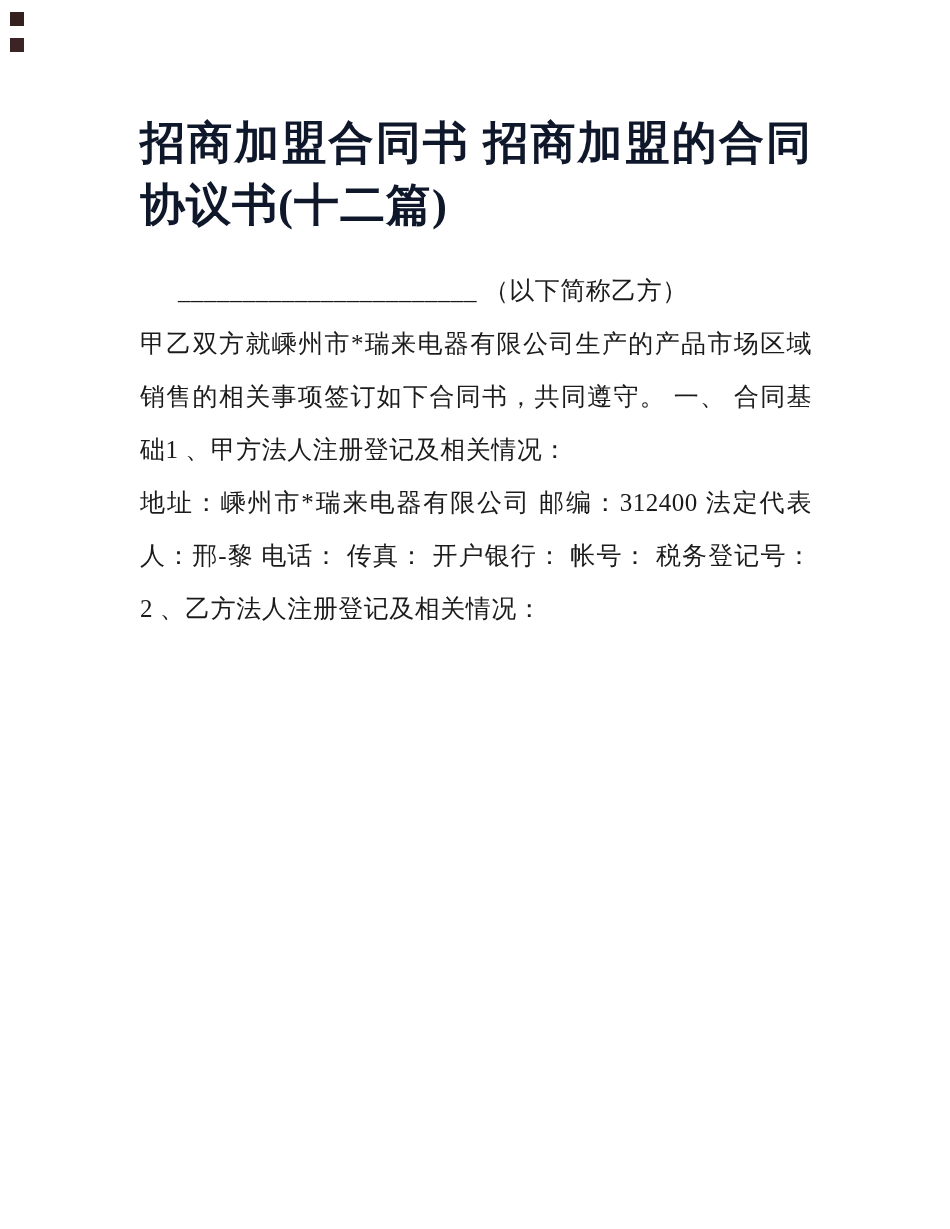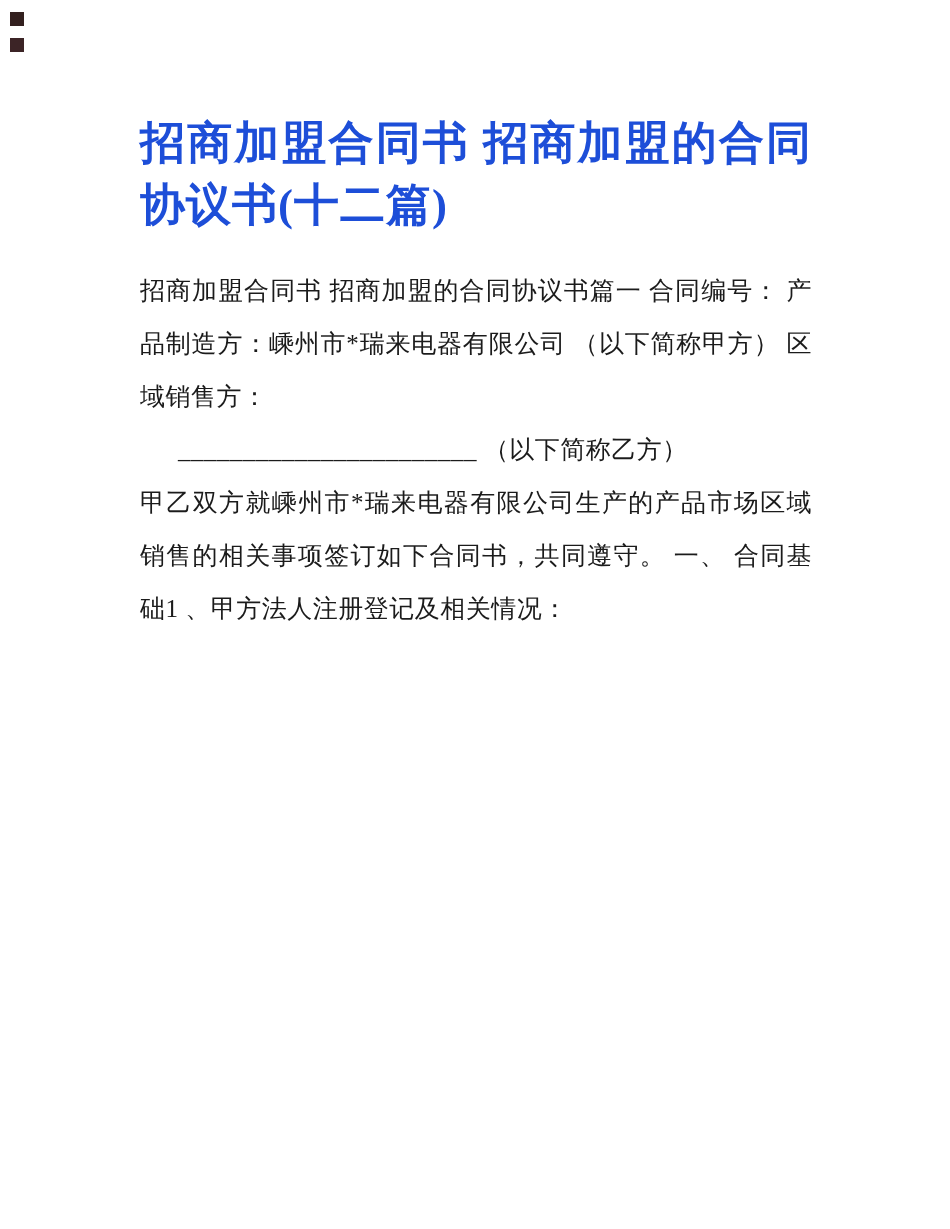--- a/index.html
+++ b/index.html
@@ -23,21 +23,21 @@
   .page-content {
     position: absolute;
     top: 112px;
     left: 140px;
     width: 672px;
   }
   .doc-title {
     font-size: 45px;
     font-weight: bold;
     line-height: 1.38;
-    color: #1d4ed8;
+    color: #0f172a;
     letter-spacing: 1px;
     margin-bottom: 28px;
     text-align: justify;
   }
   .doc-body p {
     font-size: 25px;
     line-height: 2.12;
     text-align: justify;
     color: #1b1b1b;
     letter-spacing: 0.5px;
@@ -51,17 +51,17 @@
 </head>
 <body>
 
 <div class="corner-mark first" style="background: rgb(51, 32, 31);"></div>
 <div class="corner-mark second" style="background: rgb(60, 36, 38);"></div>
 
 <div class="page-content">
   <h1 class="doc-title">招商加盟合同书 招商加盟的合同协议书(十二篇)</h1>
 
   <div class="doc-body">
-    <p>招商加盟合同书 招商加盟的合同协议书篇一 合同编号： 产品制造方：嵊州市*瑞来电器有限公司 （以下简称甲方） 区域销售方：</p>
     <p class="blank-line-para">_______________________ （以下简称乙方）</p>
     <p>甲乙双方就嵊州市*瑞来电器有限公司生产的产品市场区域销售的相关事项签订如下合同书，共同遵守。 一、 合同基础1 、甲方法人注册登记及相关情况：</p>
+    <p>地址：嵊州市*瑞来电器有限公司 邮编：312400 法定代表人：邢-黎 电话： 传真： 开户银行： 帐号： 税务登记号： 2 、乙方法人注册登记及相关情况：</p>
   </div>
 </div>
 
 </body></html>

